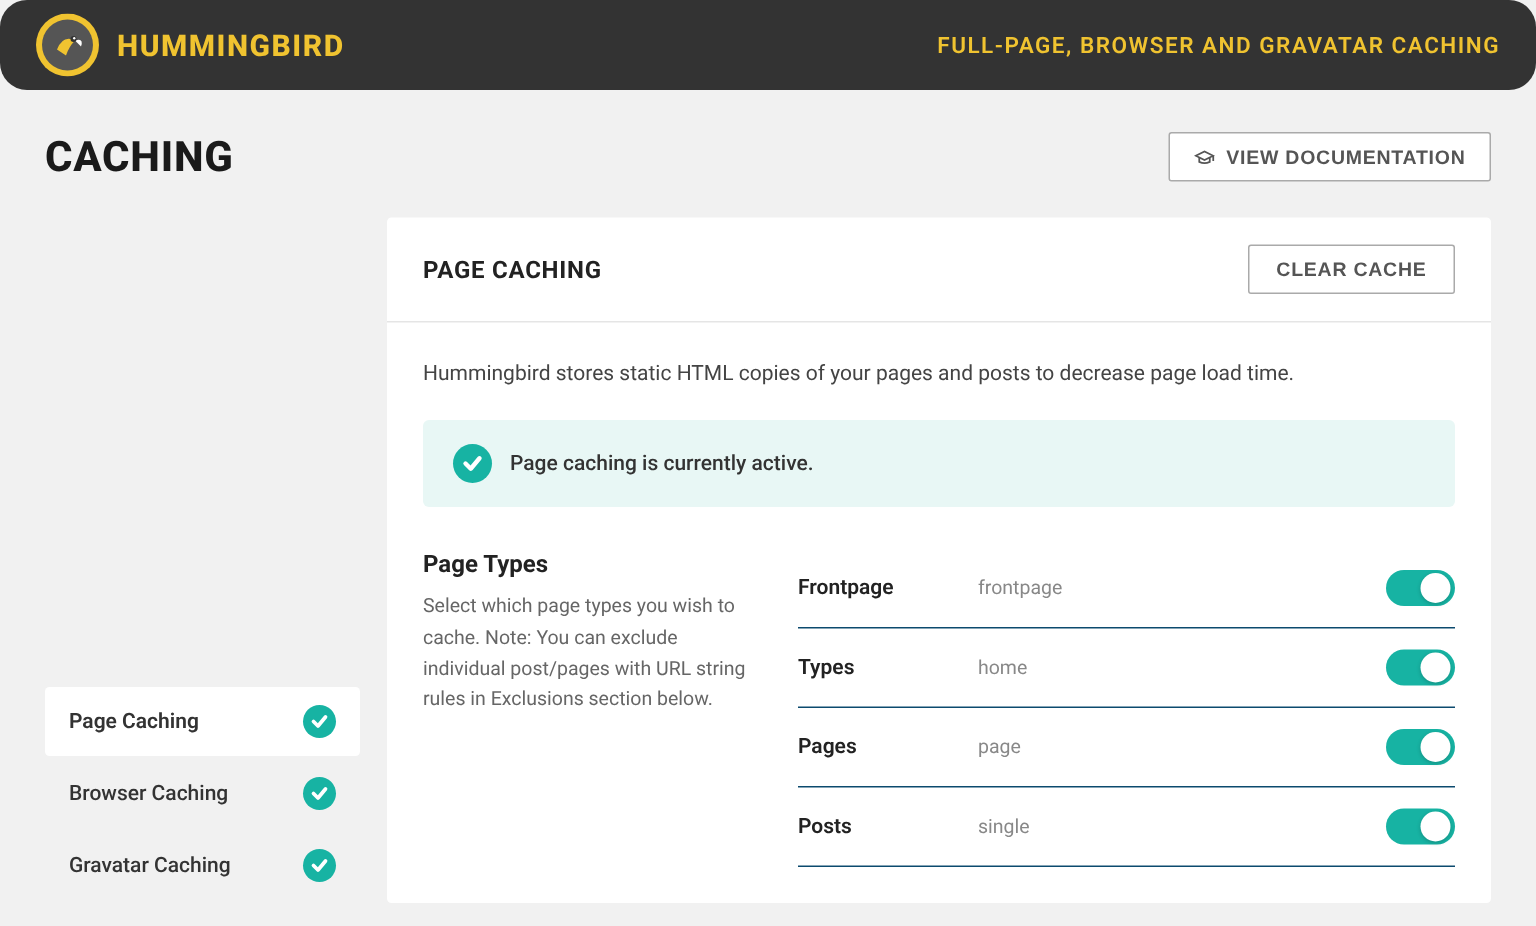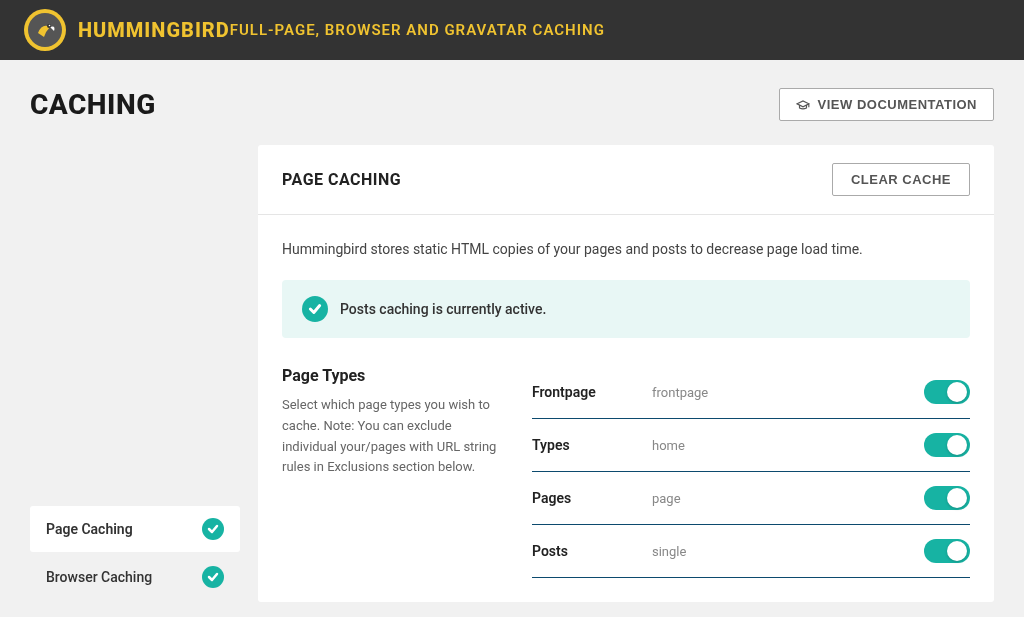--- a/index.html
+++ b/index.html
@@ -3,23 +3,24 @@
   <meta charset="utf-8">
   <style>
     * { box-sizing: border-box; margin: 0; padding: 0; }
     body { font-family: -apple-system, BlinkMacSystemFont, 'Segoe UI', Roboto, sans-serif; background: #f1f1f1; color: #333; }
 
     
     .header {
       background: #333;
       display: flex;
       align-items: center;
-      justify-content: flex-start;
+      justify-content: space-between;
       padding: 0 24px;
       height: 60px;
+      border-radius: 18px;
     }
     .header-logo {
       display: flex;
       align-items: center;
       gap: 12px;
     }
     .logo-icon {
       width: 42px;
       height: 42px;
     }
@@ -293,44 +294,52 @@
         </span>
       </div>
       <div class="sidebar-item">
         <span>Browser Caching</span>
         <span class="check-icon">
           <svg viewBox="0 0 12 12" fill="none" stroke="#fff" stroke-width="2.5" stroke-linecap="round" stroke-linejoin="round">
             <polyline points="2,6 5,9 10,3"></polyline>
           </svg>
         </span>
       </div>
+      <div class="sidebar-item">
+        <span>Gravatar Caching</span>
+        <span class="check-icon">
+          <svg viewBox="0 0 12 12" fill="none" stroke="#fff" stroke-width="2.5" stroke-linecap="round" stroke-linejoin="round">
+            <polyline points="2,6 5,9 10,3"></polyline>
+          </svg>
+        </span>
+      </div>
     </nav>
 
     <div class="content-panel">
       <div class="panel-header">
         <span class="panel-title">PAGE CACHING</span>
         <button class="clear-cache-btn">CLEAR CACHE</button>
       </div>
 
       <div class="panel-body">
         <p class="panel-description">Hummingbird stores static HTML copies of your pages and posts to decrease page load time.</p>
 
         <div class="status-box">
           <span class="status-check-icon">
             <svg width="14" height="14" viewBox="0 0 12 12" fill="none" stroke="#fff" stroke-width="2.5" stroke-linecap="round" stroke-linejoin="round">
               <polyline points="2,6 5,9 10,3"></polyline>
             </svg>
           </span>
-          <span class="status-text">Posts caching is currently active.</span>
+          <span class="status-text">Page caching is currently active.</span>
         </div>
 
         <div class="page-types-section">
           <div class="page-types-left">
             <h3 class="section-heading">Page Types</h3>
-            <p class="section-desc">Select which page types you wish to cache. Note: You can exclude individual your/pages with URL string rules in Exclusions section below.</p>
+            <p class="section-desc">Select which page types you wish to cache. Note: You can exclude individual post/pages with URL string rules in Exclusions section below.</p>
           </div>
           <div class="page-types-right">
             <div class="page-type-row">
               <span class="page-type-label">Frontpage</span>
               <span class="page-type-value">frontpage</span>
               <div class="toggle"></div>
             </div>
             <div class="page-type-row">
               <span class="page-type-label">Types</span>
               <span class="page-type-value">home</span>

